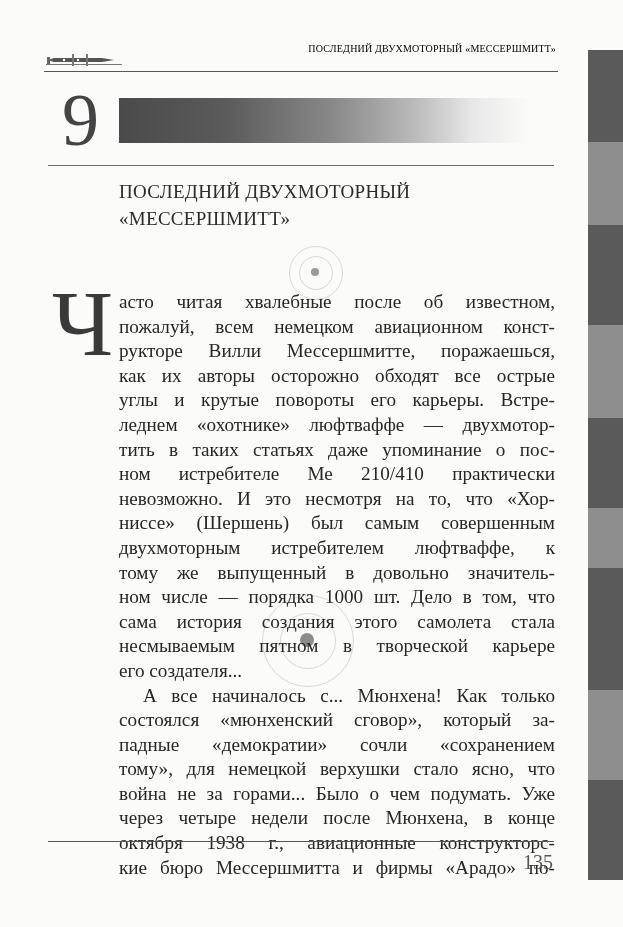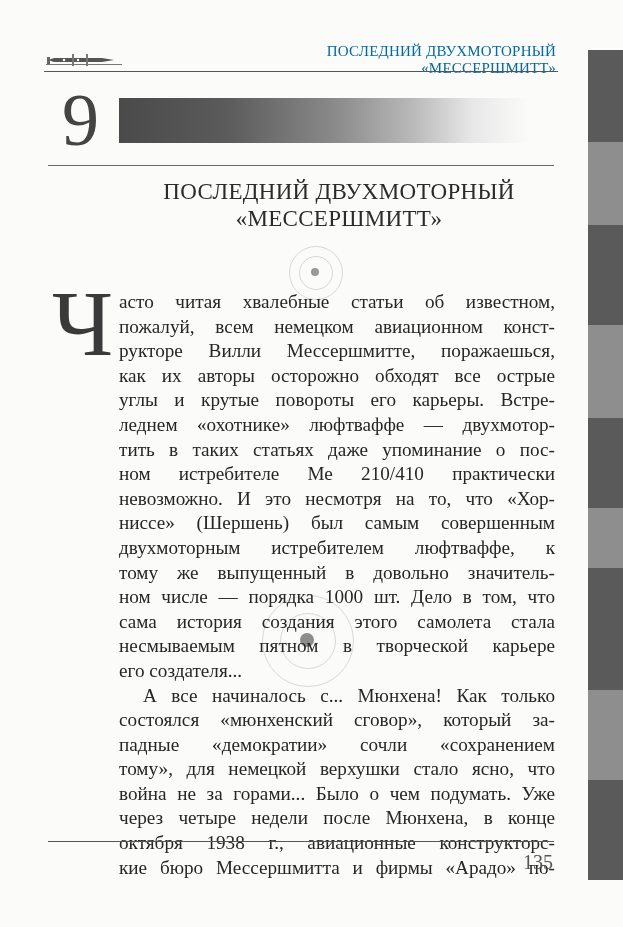--- a/index.html
+++ b/index.html
@@ -5,38 +5,38 @@
   html, body { margin: 0; padding: 0; }
   body {
     width: 623px; height: 927px; position: relative; overflow: hidden;
     background: #fbfbfa;
     font-family: "Liberation Serif", "DejaVu Serif", serif;
     color: #2a2a2a;
   }
   .plane-icon { position: absolute; left: 42px; top: 52px; width: 80px; height: 18px; }
   .running-header {
     position: absolute; left: 200px; width: 356px; top: 43px;
-    text-align: right; font-size: 15px; color: #0369a1; letter-spacing: 0.2px;
+    text-align: right; font-size: 10px; color: #000000; letter-spacing: 0.2px;
   }
   .rule { position: absolute; height: 1px; background: #555; }
   .rule-top { left: 44px; width: 514px; top: 71px; }
   .rule-chapter { left: 48px; width: 506px; top: 165px; background: #6a6a6a; }
   .rule-bottom { left: 48px; width: 506px; top: 841px; background: #555; }
 
   .chapter-number {
     position: absolute; left: 62px; top: 80px; font-size: 74px; line-height: 80px;
     color: #444; font-weight: normal;
   }
   .chapter-bar {
     position: absolute; left: 119px; top: 98px; width: 432px; height: 45px;
     background: linear-gradient(to right, #4a4a4a 0%, #5b5b5b 25%, #8a8a8a 50%, #b9b9b9 68%, #e8e8e8 82%, rgba(251,251,250,0) 95%);
   }
   .chapter-title {
     position: absolute; left: 119px; top: 178px; width: 440px;
-    font-size: 23px; line-height: 27px; color: #2b2b2b; letter-spacing: 0.3px; text-align: center;
+    font-size: 19px; line-height: 27px; color: #2b2b2b; letter-spacing: 0.3px;
   }
   .chapter-title div { white-space: nowrap; }
 
   .drop-cap {
     position: absolute; left: 52px; top: 276px; font-size: 94px; line-height: 94px;
     color: #3a3a3a;
   }
   .body-text {
     position: absolute; left: 119px; top: 290px; width: 436px;
     font-size: 19.2px; line-height: 24.6px; color: #262626;
@@ -80,21 +80,21 @@
 
 <div class="target-mark" style="left:289px;top:246px;width:52px;height:52px;"></div>
 <div class="target-mark" style="left:299px;top:256px;width:32px;height:32px;"></div>
 <div class="target-dot" style="left:311px;top:268px;width:8px;height:8px;"></div>
 <div class="target-mark" style="left:262px;top:595px;width:90px;height:90px;"></div>
 <div class="target-mark" style="left:280px;top:613px;width:54px;height:54px;"></div>
 <div class="target-dot" style="left:300px;top:633px;width:14px;height:14px;background:#8c8c8c;"></div>
 
 <div class="drop-cap">Ч</div>
 <div class="body-text">
-  <span class="line">асто читая хвалебные статьи об известном,</span>
+  <span class="line">асто читая хвалебные после об известном,</span>
   <span class="line">пожалуй, всем немецком авиационном конст-</span>
   <span class="line">рукторе Вилли Мессершмитте, поражаешься,</span>
   <span class="line">как их авторы осторожно обходят все острые</span>
   <span class="line">углы и крутые повороты его карьеры. Встре-</span>
   <span class="line">леднем «охотнике» люфтваффе — двухмотор-</span>
   <span class="line">тить в таких статьях даже упоминание о пос-</span>
   <span class="line">ном истребителе Ме 210/410 практически</span>
   <span class="line">невозможно. И это несмотря на то, что «Хор-</span>
   <span class="line">ниссе» (Шершень) был самым совершенным</span>
   <span class="line">двухмоторным истребителем люфтваффе, к</span>

